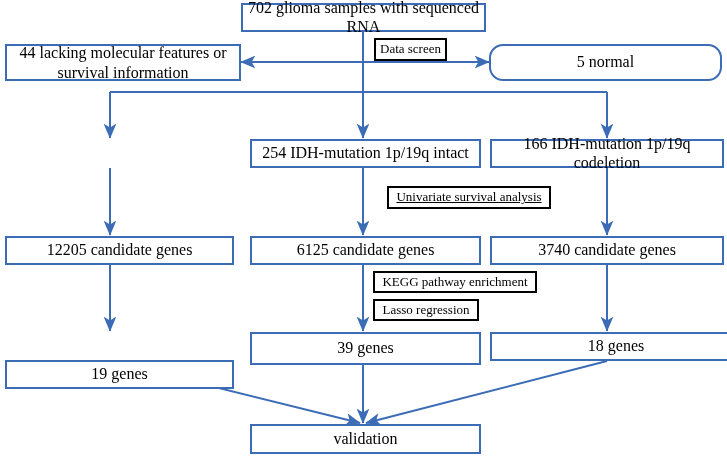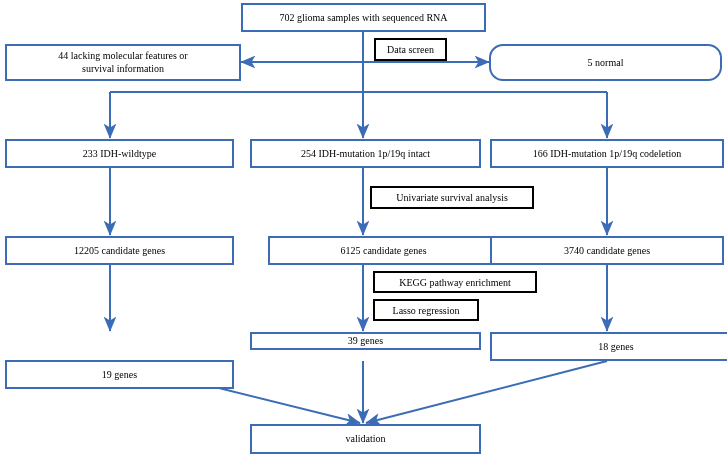--- a/index.html
+++ b/index.html
@@ -26,38 +26,38 @@
   .node {
     position: absolute;
     box-sizing: border-box;
     border: 2px solid #3b6cb5;
     background: #ffffff;
     color: #000000;
     display: flex;
     align-items: center;
     justify-content: center;
     text-align: center;
-    font-size: 10px;
+    font-size: 16px;
     line-height: 1.18;
     z-index: 3;
   }
   .node.two-line {
     line-height: 1.22;
   }
   .tag {
     position: absolute;
     box-sizing: border-box;
     border: 2px solid #000000;
     background: #ffffff;
     color: #000000;
     display: flex;
     align-items: center;
     justify-content: center;
     text-align: center;
-    font-size: 10px;
+    font-size: 13px;
     line-height: 1.1;
     white-space: nowrap;
     padding: 0 5px;
     z-index: 4;
   }
 </style>
 </head>
 <body>
 
 <div id="canvas">
@@ -107,55 +107,52 @@
   </div>
 
   <div class="tag" style="left:374px; top:38px; width:73px; height:23px;">
     <span>Data screen</span>
   </div>
 
   <div class="node" style="left:489px; top:44px; width:233px; height:37px;border-radius:14px;">
     <span>5 normal</span>
   </div>
 
-  <div class="node" style="left:5px; top:139px; width:229px; height:29px;">
-    <span>233 IDH-wildtype</span>
-  </div>
   <div class="node" style="left:250px; top:139px; width:231px; height:29px;">
     <span>254 IDH-mutation 1p/19q intact</span>
   </div>
   <div class="node" style="left:490px; top:139px; width:234px; height:29px;">
     <span>166 IDH-mutation 1p/19q codeletion</span>
   </div>
 
-  <div class="tag" style="left:370px; top:186px; width:164px; height:23px;">
+  <div class="tag" style="left:387px; top:186px; width:164px; height:23px;text-decoration:underline;">
     <span>Univariate survival analysis</span>
   </div>
 
   <div class="node" style="left:5px; top:236px; width:229px; height:29px;">
     <span>12205 candidate genes</span>
   </div>
-  <div class="node" style="left:268px; top:236px; width:231px; height:29px;">
+  <div class="node" style="left:250px; top:236px; width:231px; height:29px;">
     <span>6125 candidate genes</span>
   </div>
   <div class="node" style="left:490px; top:236px; width:234px; height:29px;">
     <span>3740 candidate genes</span>
   </div>
 
   <div class="tag" style="left:373px; top:271px; width:164px; height:22px;">
     <span>KEGG pathway enrichment</span>
   </div>
   <div class="tag" style="left:373px; top:299px; width:106px; height:22px;">
     <span>Lasso regression</span>
   </div>
 
   <div class="node" style="left:5px; top:332px; width:229px; height:29px;margin-top:28px;">
     <span>19 genes</span>
   </div>
-  <div class="node" style="left:250px; top:332px; width:231px; height:18px;">
+  <div class="node" style="left:250px; top:332px; width:231px; height:33px;">
     <span>39 genes</span>
   </div>
   <div class="node" style="left:490px; top:332px; width:252px; height:29px;">
     <span>18 genes</span>
   </div>
 
   <div class="node" style="left:250px; top:424px; width:231px; height:30px;">
     <span>validation</span>
   </div>
 

